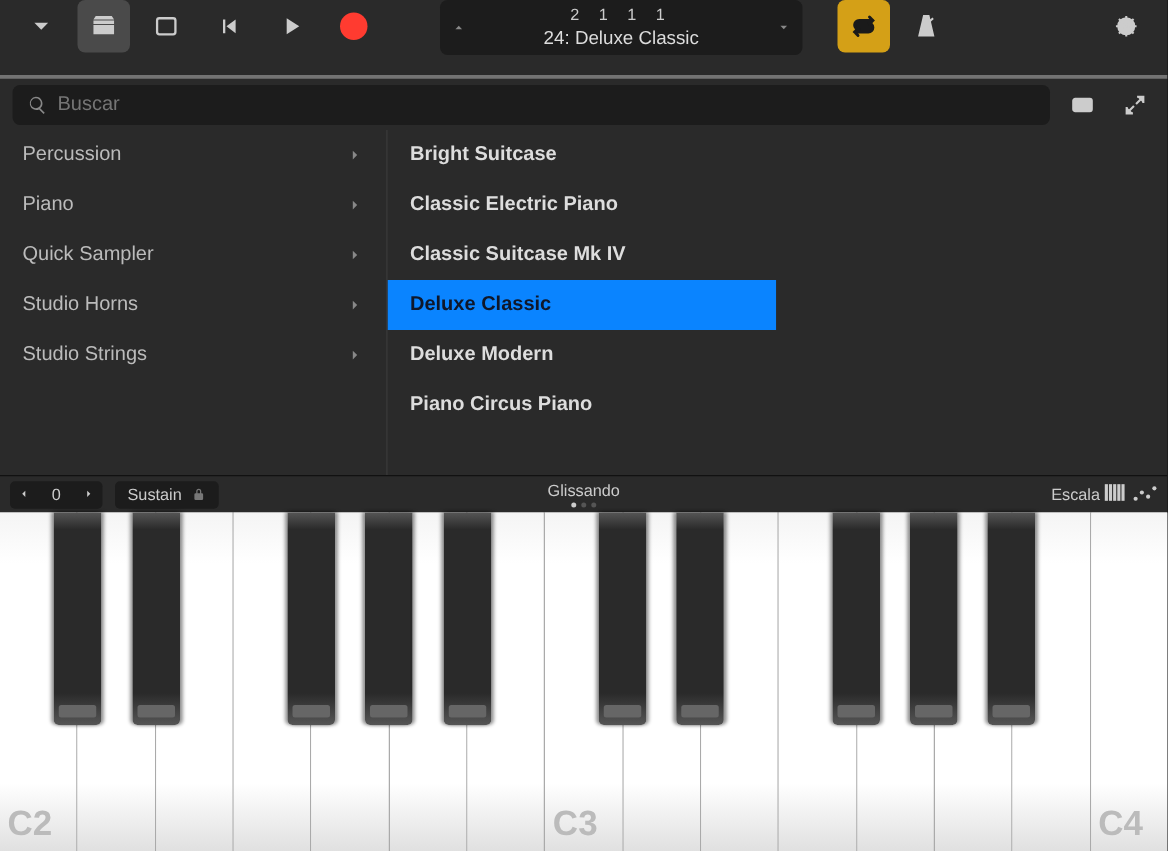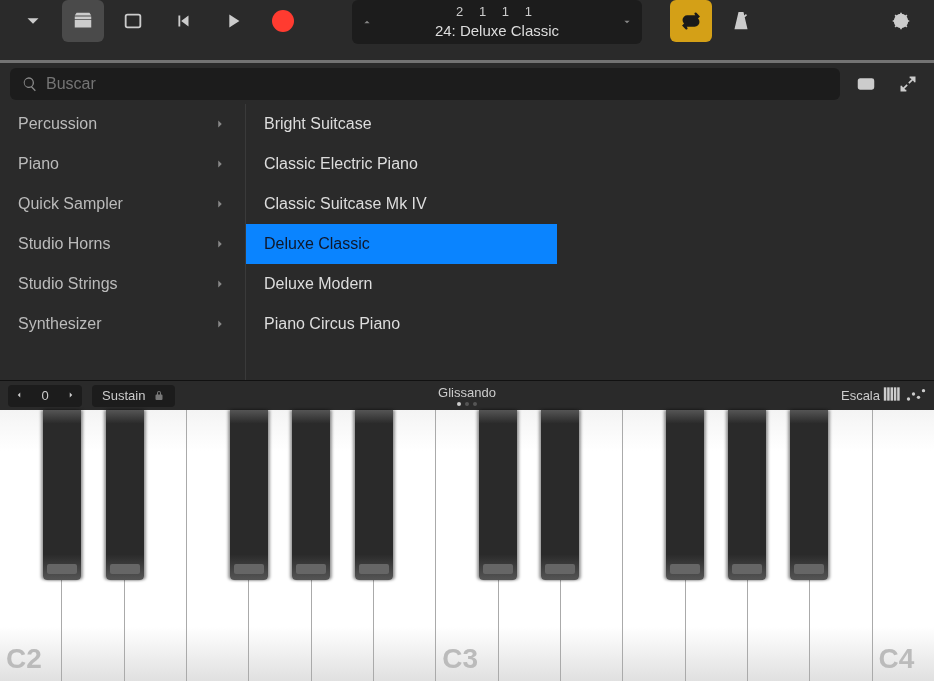--- a/index.html
+++ b/index.html
@@ -27,26 +27,26 @@
   .search-row { height:44px; background:#2a2a2a; display:flex; align-items:center; padding:0 10px; gap:10px; border-top:3px solid #737373;}
   .search-box { flex:1; height:32px; background:#1c1c1c; border-radius:6px; display:flex; align-items:center; padding:0 12px; gap:8px; }
   .search-box svg { width:16px; height:16px; fill:#888; }
   .search-box input { flex:1; background:transparent; border:none; outline:none; color:#ccc; font-size:16px; }
   .sq-btn { width:32px; height:32px; display:flex; align-items:center; justify-content:center; }
   .sq-btn svg { width:20px; height:20px; fill:#ccc; stroke:#ccc; }
 
   
   .browser { height:276px; display:flex; background:#2a2a2a; }
   .col { overflow:hidden; }
-  .col.left { width:246px; border-right:1px solid #3a3a3a; }
+  .col.left { width:310px; border-right:1px solid #3a3a3a; }
   .col.mid { width:311px; }
   .col.right { flex:1; }
   .cat-item { height:40px; display:flex; align-items:center; justify-content:space-between; padding:0 18px; color:#bbb; font-size:16px; }
   .cat-item svg { width:14px; height:14px; fill:#888; }
-  .preset-item { height:40px; display:flex; align-items:center; padding:0 18px; color:#ddd; font-size:16px; }
+  .preset-item { height:40px; display:flex; align-items:center; padding:0 18px; color:#ddd; font-size:16px;font-weight:bold; }
   .preset-item.selected { background:#0a84ff; color:#0f172a; }
 
   
   .kb-bar { height:30px; background:#2a2a2a; display:flex; align-items:center; padding:0 8px; gap:10px; font-size:13px; color:#ccc; border-top:1px solid #111; position:relative;}
   .oct-nav { display:flex; align-items:center; background:#1c1c1c; border-radius:4px; height:22px; }
   .oct-nav .arrow { width:22px; text-align:center; }
   .oct-nav .val { width:30px; text-align:center; }
   .sustain-chip { background:#1c1c1c; border-radius:4px; height:22px; display:flex; align-items:center; padding:0 10px; gap:8px; }
   .sustain-chip svg { width:12px; height:12px; fill:#777; }
   .kb-center { position:absolute; left:0; right:0; text-align:center; font-size:13px; color:#ccc; pointer-events:none;}
@@ -182,26 +182,20 @@
         <svg viewBox="0 0 24 24">
           <path d="M9 6l6 6-6 6z"></path>
         </svg>
       </div>
       <div class="cat-item">
         <span>Studio Strings</span>
         <svg viewBox="0 0 24 24">
           <path d="M9 6l6 6-6 6z"></path>
         </svg>
       </div>
-      <div class="cat-item">
-        <span>Synthesizer</span>
-        <svg viewBox="0 0 24 24">
-          <path d="M9 6l6 6-6 6z"></path>
-        </svg>
-      </div>
     </div>
   <div class="col mid" id="preset-col">
       <div class="preset-item">Bright Suitcase</div>
       <div class="preset-item">Classic Electric Piano</div>
       <div class="preset-item">Classic Suitcase Mk IV</div>
       <div class="preset-item selected">Deluxe Classic</div>
       <div class="preset-item">Deluxe Modern</div>
       <div class="preset-item">Piano Circus Piano</div>
     </div>
   <div class="col right"></div>

